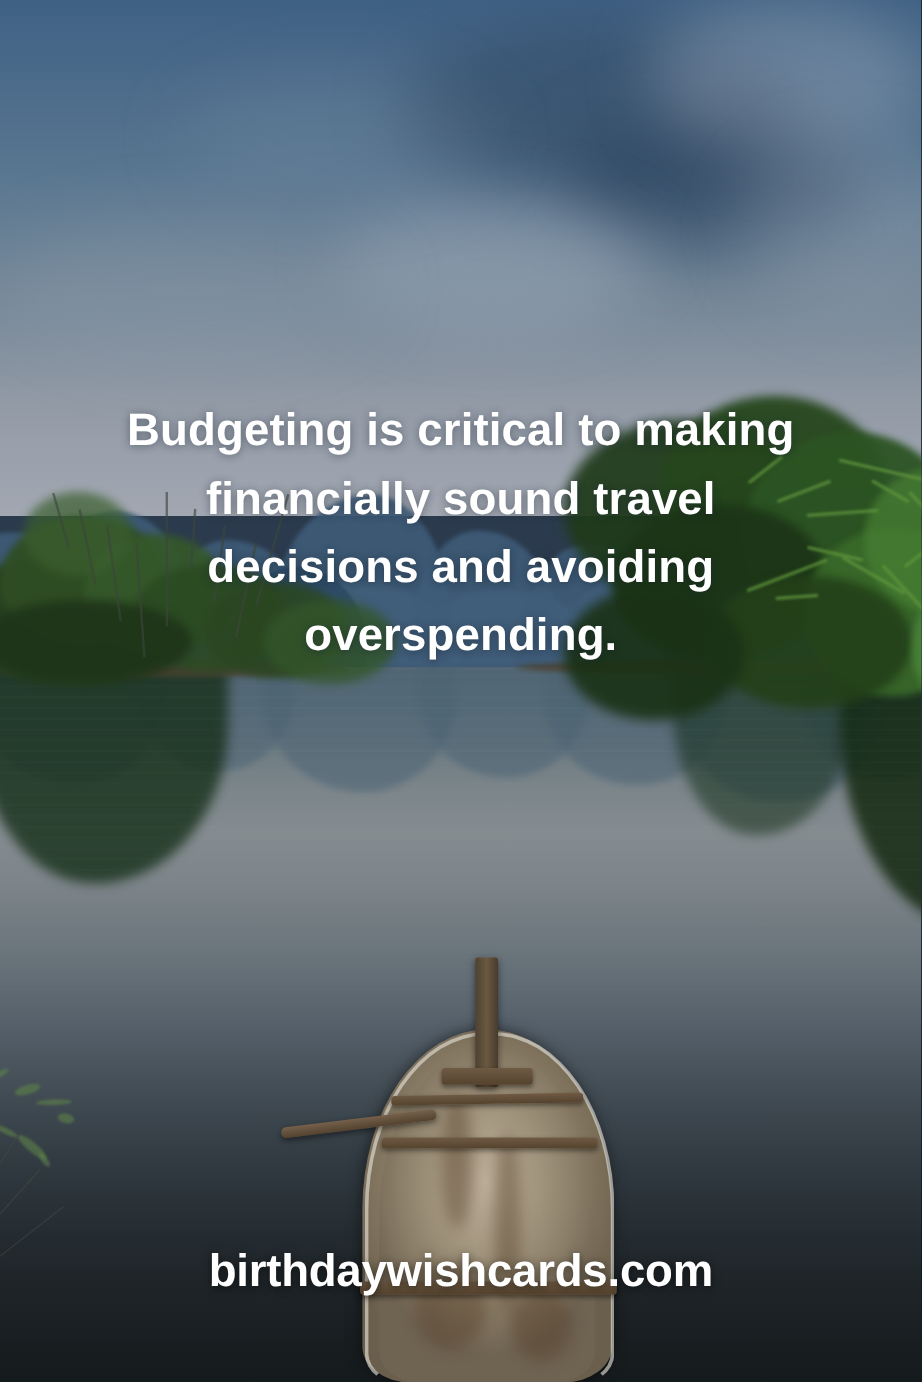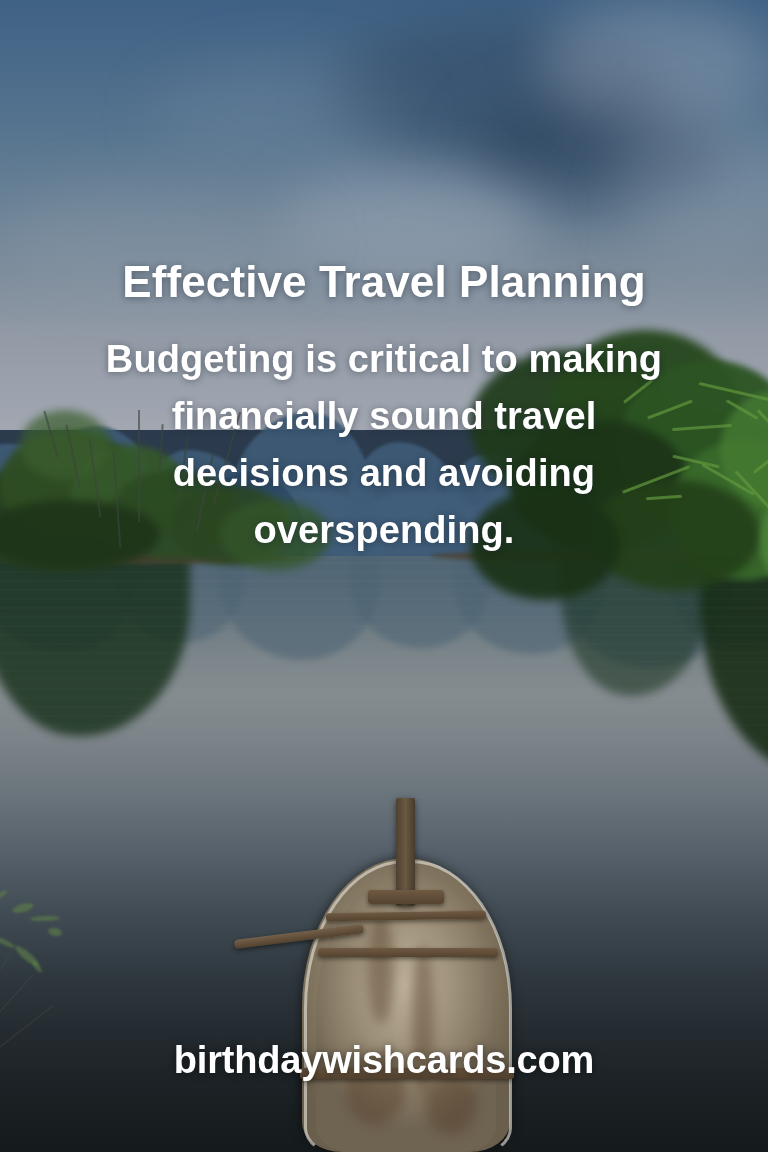--- a/index.html
+++ b/index.html
@@ -357,18 +357,17 @@
     <div class="gunwale" style="left:8px;top:20px;width:202px;height:290px;border-radius:101px 101px 38px 38px / 148px 148px 28px 28px;"></div>
     <div class="post" style="left:100px;top:-42px;width:19px;height:108px;"></div>
     <div class="beam" style="left:72px;top:50px;width:76px;height:14px;"></div>
     <div class="beam" style="left:30px;top:72px;width:160px;height:8px;transform:rotate(-1deg);"></div>
     <div class="beam" style="left:22px;top:108px;width:180px;height:9px;"></div>
     <div class="beam" style="left:4px;top:228px;width:214px;height:11px;"></div>
     <div class="oar" style="left:-62px;top:92px;width:130px;height:9px;transform:rotate(-7deg);"></div>
   </div>
 
   <div class="text-layer">
-    <div id="title">Effective Travel Planning</div>
     <div id="subtitle">Budgeting is critical to making financially sound travel decisions and avoiding overspending.</div>
     <div id="footer">birthdaywishcards.com</div>
   </div>
 
 </div>
 
 </body></html>

